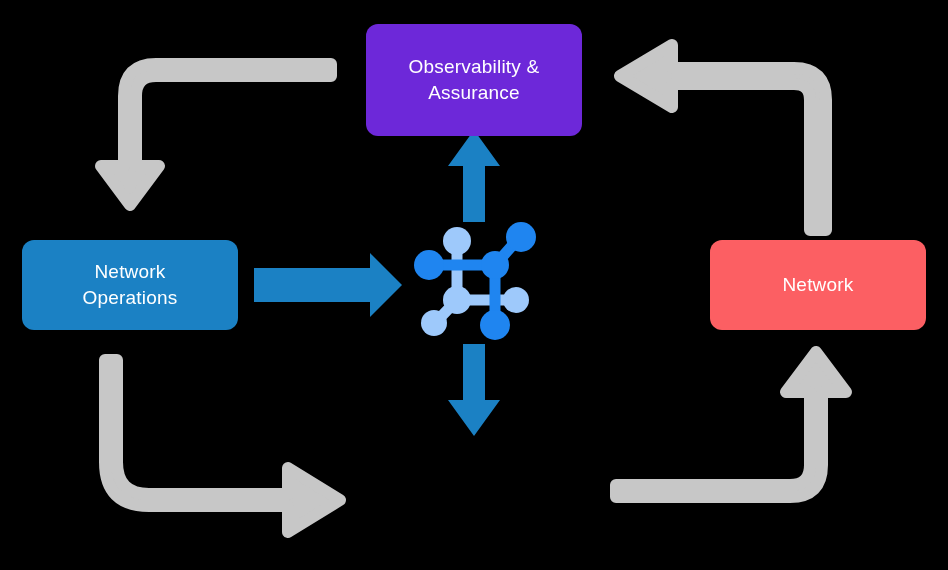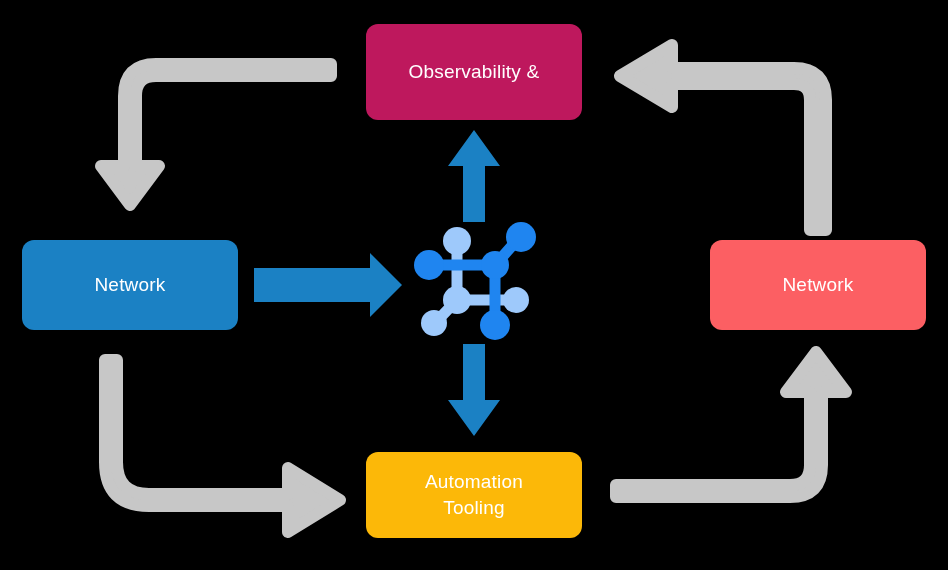--- a/index.html
+++ b/index.html
@@ -34,22 +34,22 @@
     line-height: 1.35;
     font-weight: 400;
     letter-spacing: 0.2px;
     box-sizing: border-box;
     padding: 6px 10px;
     user-select: none;
   }
   .node-box span { display: block; }
 
   #box-observability {
-    left: 366px; top: 24px; width: 216px; height: 96px;
-    background: #be185d;
+    left: 366px; top: 24px; width: 216px; height: 112px;
+    background: #6d28d9;
   }
   #box-network-operations {
     left: 22px; top: 240px; width: 216px; height: 90px;
     background: #1b81c4;
   }
   #box-network-infrastructure {
     left: 710px; top: 240px; width: 216px; height: 90px;
     background: #fc5f63;
   }
   #box-automation-tooling {
@@ -120,35 +120,31 @@
         <circle cx="495" cy="265" r="14"></circle>
         <circle cx="521" cy="237" r="15"></circle>
         <circle cx="495" cy="325" r="15"></circle>
       </g>
     </g>
   </svg>
 
   <div class="node-box" id="box-observability">
     <div>
       <span>Observability &amp;</span>
+      <span>Assurance</span>
     </div>
   </div>
 
   <div class="node-box" id="box-network-operations">
     <div>
       <span>Network</span>
+      <span>Operations</span>
     </div>
   </div>
 
   <div class="node-box" id="box-network-infrastructure">
     <div>
       <span>Network</span>
     </div>
   </div>
 
-  <div class="node-box" id="box-automation-tooling">
-    <div>
-      <span>Automation</span>
-      <span>Tooling</span>
-    </div>
-  </div>
 
 </div>
 
 </body></html>

